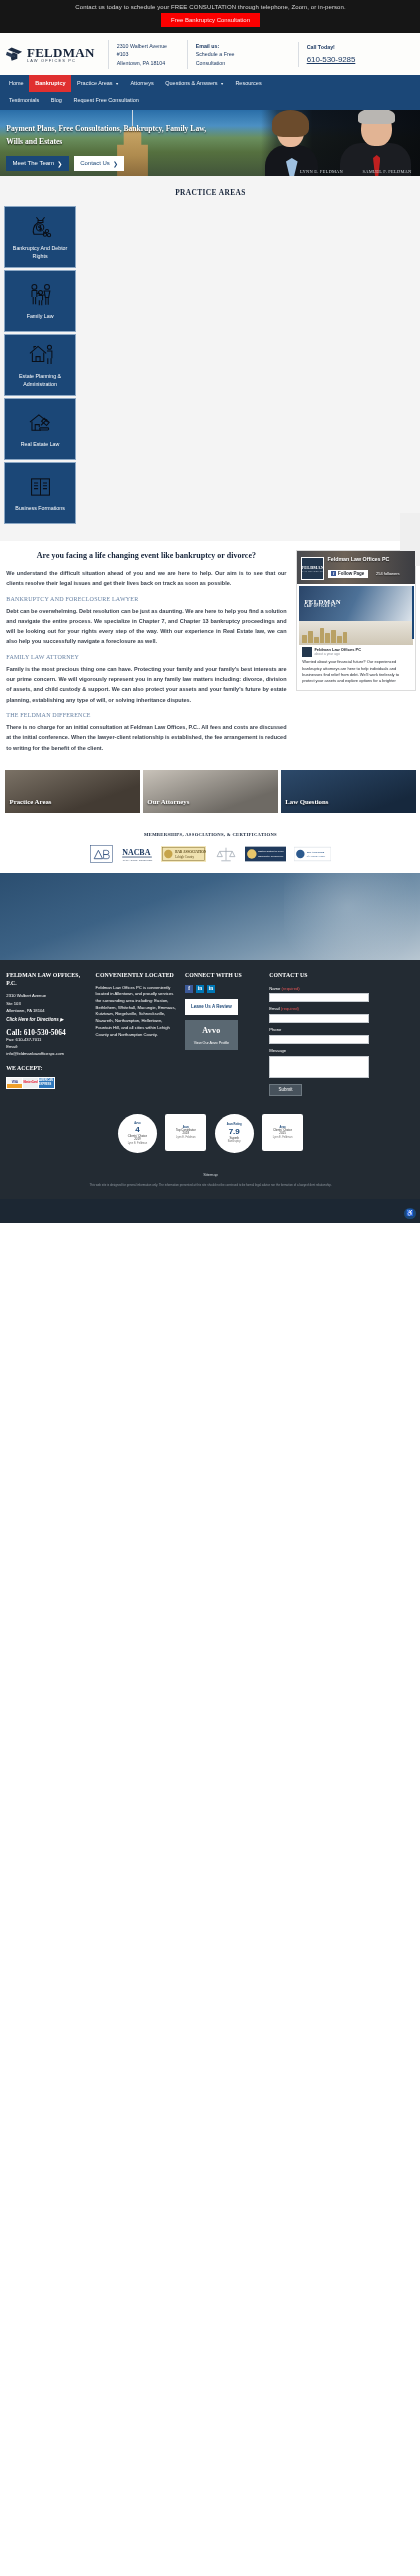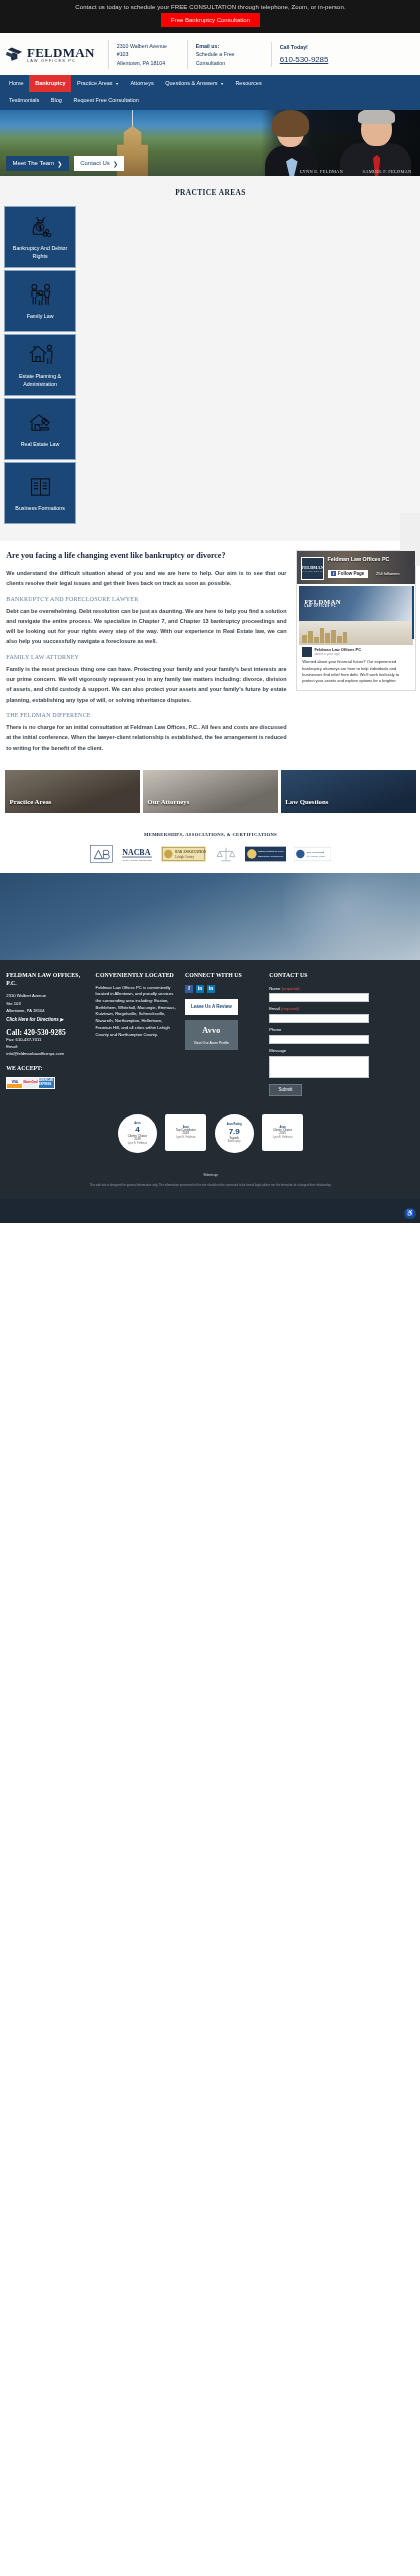--- a/index.html
+++ b/index.html
@@ -57,21 +57,21 @@
   }
   .hdr-col {
     border-left: 0.5px solid #d9dde2;
     padding: 1.1px 4.2px 1.1px 7.4px;
     font-size: 5.3px;
     color: #1d3a63;
     line-height: 1.65;
   }
   .hdr-col.addr { width: 79px; }
   .hdr-col.email { width: 84px; }
-  .hdr-col.call { width: 79px; }
+  .hdr-col.call { width: 79px; margin-left: 27px; }
   .hdr-strong { font-weight: 700; display: block; }
   .hdr-link { color: #1d3a63; text-decoration: none; display: block; }
   .hdr-phone {
     font-size: 8px;
     color: #1d3a63;
     letter-spacing: -0.1px;
     margin-top: 0.5px;
     display: block;
   }
   
@@ -176,21 +176,21 @@
     color: #fff; font-size: 5.3px; text-align: center; line-height: 1.45; padding: 0 3.2px;
   }
   .pa-side-box {
     position: absolute; right: 0; top: 337px; width: 21px; height: 53px; background: #efefef;
   }
   
   .content-wrap { display: flex; background: #fff; padding: 8.4px 0 7.4px; }
   .content-main { width: 296px; padding: 0 9.5px 0 6.3px; }
   .c-h2 {
     font-family: "Liberation Serif", serif; font-size: 8px; font-weight: 700;
-    color: #16243a; line-height: 1.5; margin-bottom: 6.3px;
+    color: #16243a; line-height: 1.5; margin-bottom: 6.3px; text-align: center;
   }
   .c-p {
     font-size: 5.5px; color: #3c4450; line-height: 1.85;
     text-align: justify; margin-bottom: 7.4px; font-weight: 600;
   }
   .c-h3 {
     font-family: "Liberation Serif", serif; font-size: 6px;
     color: #6a84a5; letter-spacing: 0.2px; margin-bottom: 4.2px; font-weight: 400;
   }
   .sidebar { width: 125px; padding-right: 2.1px; }
@@ -432,20 +432,21 @@
   <div class="hero-spire"></div>
   <div class="hero-building"></div>
   <div class="hero-people">
     <div class="body-sh b1"></div>
     <div class="shirt s1"></div>
     <div class="face f1"></div>
     <div class="body-sh b2"></div>
     <div class="tie"></div>
     <div class="face f2"></div>
   </div>
+  <div class="hero-title">Payment Plans, Free Consultations, Bankruptcy, Family Law, Wills and Estates</div>
   <div class="hero-btns">
     <button class="btn-primary">
       <span>Meet The Team</span>
       <span>❯</span>
     </button>
     <button class="btn-white">
       <span>Contact Us</span>
       <span>❯</span>
     </button>
   </div>
@@ -642,21 +643,21 @@
 
 <div class="band"></div>
 
 <footer class="footer">
   <div class="fcol c1">
     <div class="fh">FELDMAN LAW OFFICES, P.C.</div>
     <div>2310 Walbert Avenue</div>
     <div>Ste 103</div>
     <div>Allentown, PA 18104</div>
     <a class="fdir" href="#" style="color:#fff;text-decoration:none"><span>Click Here for Directions</span> <span>▶</span></a>
-    <div class="fcall">Call: 420-530-9285</div>
+    <div class="fcall">Call: 610-530-5064</div>
     <div class="fsmall">Fax: 610-437-7011</div>
     <div class="fsmall">Email:</div>
     <div class="fsmall">info@feldmanlawofficespc.com</div>
     <div class="we-accept">WE ACCEPT:</div>
     <div class="cards-img">
       <div class="card-chip card-visa">VISA</div>
       <div class="card-chip card-mc">MasterCard</div>
       <div class="card-chip card-amex">AMERICAN EXPRESS</div>
     </div>
   </div>

